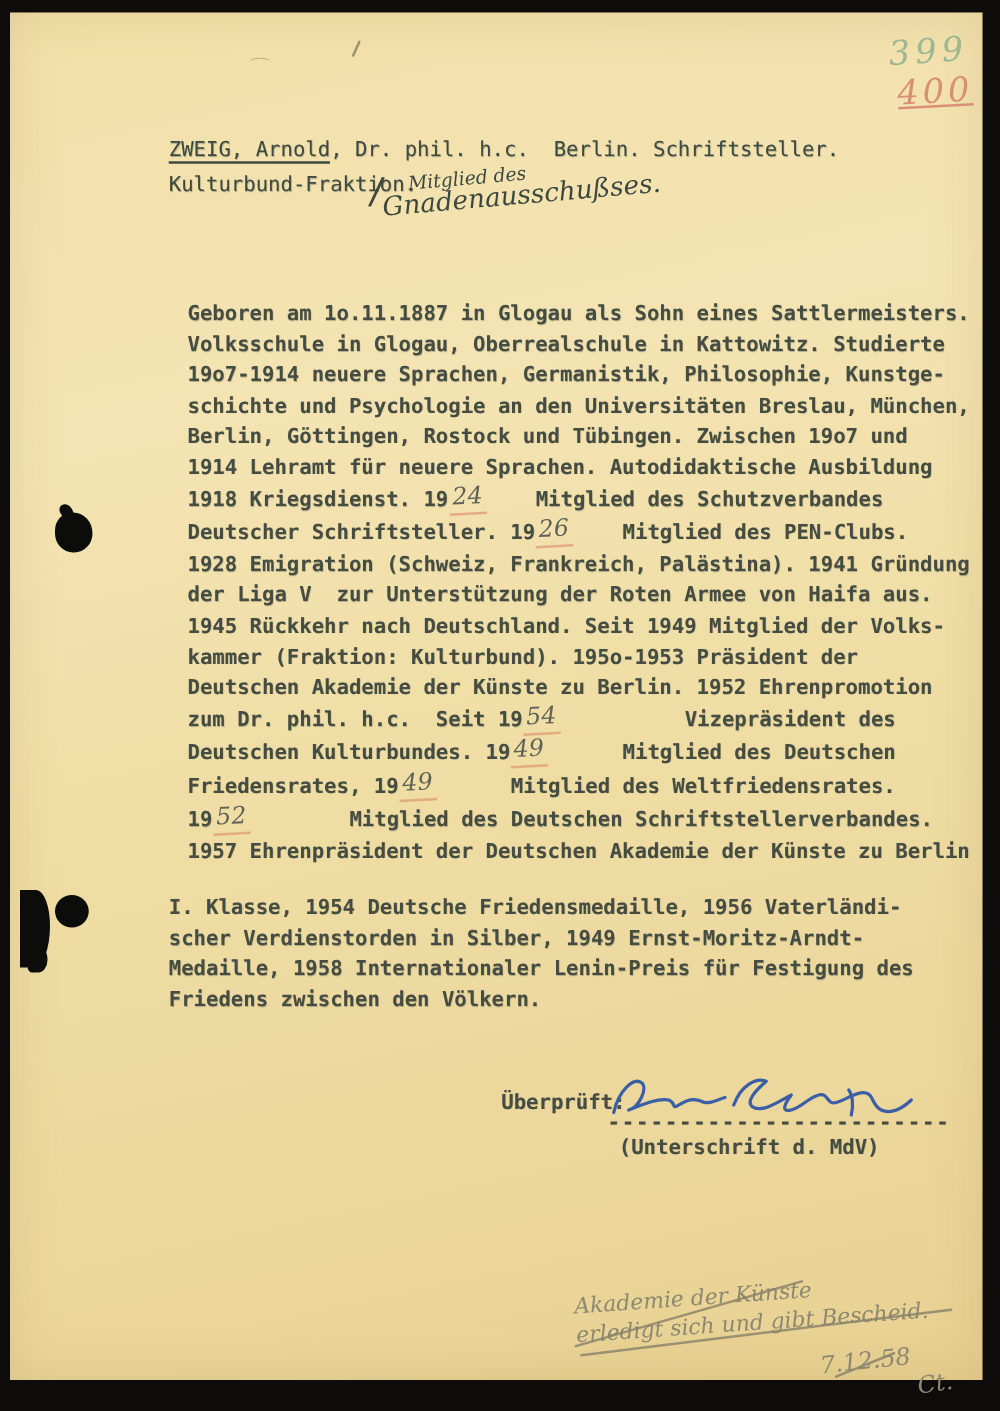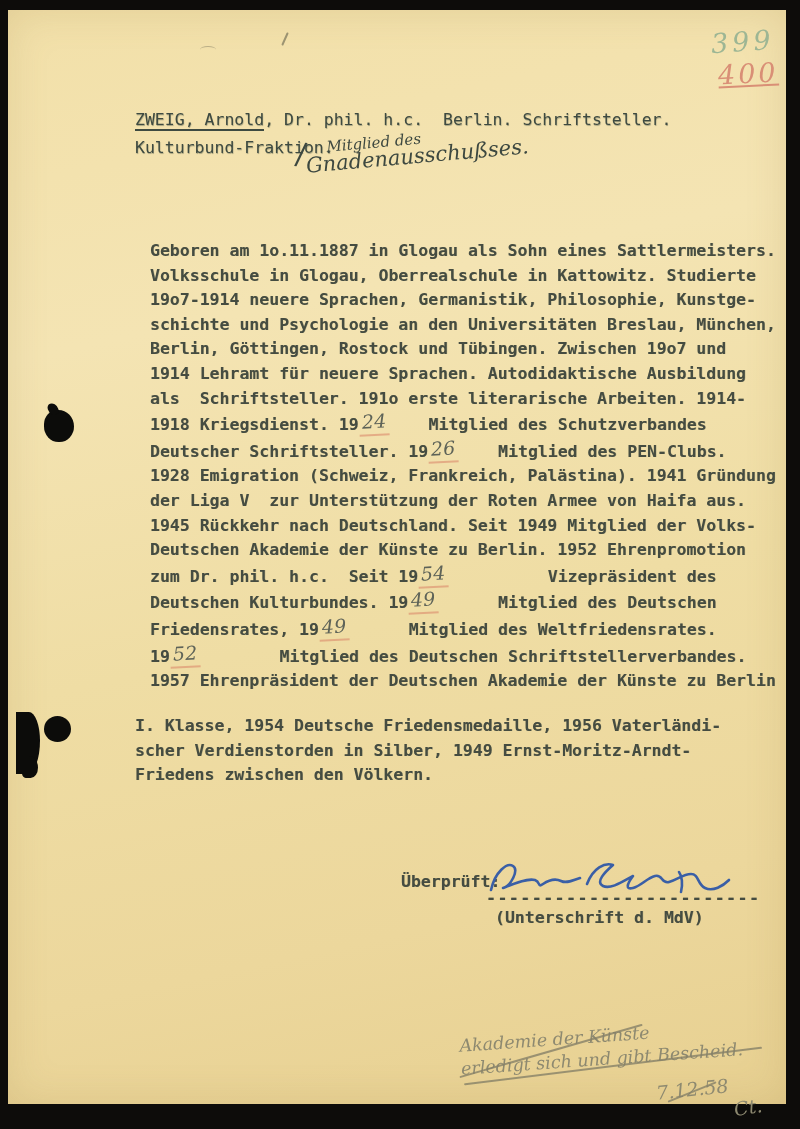--- a/index.html
+++ b/index.html
@@ -83,37 +83,38 @@
       <div class="main">Gnadenausschußses.</div>
     </div>
 
     <div id="para1" style="position:absolute;left:142px;top:229px;">
         <div class="tline"><span class="typed">Geboren am 1o.11.1887 in Glogau als Sohn eines Sattlermeisters.</span></div>
         <div class="tline"><span class="typed">Volksschule in Glogau, Oberrealschule in Kattowitz. Studierte</span></div>
         <div class="tline"><span class="typed">19o7-1914 neuere Sprachen, Germanistik, Philosophie, Kunstge-</span></div>
         <div class="tline"><span class="typed">schichte und Psychologie an den Universitäten Breslau, München,</span></div>
         <div class="tline"><span class="typed">Berlin, Göttingen, Rostock und Tübingen. Zwischen 19o7 und</span></div>
         <div class="tline"><span class="typed">1914 Lehramt für neuere Sprachen. Autodidaktische Ausbildung</span></div>
-        <div class="tline"><span class="typed">als  Schriftsteller. 191o erste literarische Arbeiten. 1914-</span></div>
         <div class="tline"><span class="typed">1918 Kriegsdienst. 19</span><span class="hw">24</span><span class="typed">    Mitglied des Schutzverbandes</span></div>
         <div class="tline"><span class="typed">Deutscher Schriftsteller. 19</span><span class="hw">26</span><span class="typed">    Mitglied des PEN-Clubs.</span></div>
         <div class="tline"><span class="typed">1928 Emigration (Schweiz, Frankreich, Palästina). 1941 Gründung</span></div>
         <div class="tline"><span class="typed">der Liga V  zur Unterstützung der Roten Armee von Haifa aus.</span></div>
         <div class="tline"><span class="typed">1945 Rückkehr nach Deutschland. Seit 1949 Mitglied der Volks-</span></div>
+        <div class="tline"><span class="typed">kammer (Fraktion: Kulturbund). 195o-1953 Präsident der</span></div>
         <div class="tline"><span class="typed">Deutschen Akademie der Künste zu Berlin. 1952 Ehrenpromotion</span></div>
         <div class="tline"><span class="typed">zum Dr. phil. h.c.  Seit 19</span><span class="hw">54</span><span class="typed">          Vizepräsident des</span></div>
         <div class="tline"><span class="typed">Deutschen Kulturbundes. 19</span><span class="hw">49</span><span class="typed">      Mitglied des Deutschen</span></div>
         <div class="tline"><span class="typed">Friedensrates, 19</span><span class="hw">49</span><span class="typed">      Mitglied des Weltfriedensrates.</span></div>
         <div class="tline"><span class="typed">19</span><span class="hw">52</span><span class="typed">        Mitglied des Deutschen Schriftstellerverbandes.</span></div>
         <div class="tline"><span class="typed">1957 Ehrenpräsident der Deutschen Akademie der Künste zu Berlin</span></div>
       </div>
 
     <div id="para2" style="position:absolute;left:127px;top:704px;">
         <div class="tline"><span class="typed">I. Klasse, 1954 Deutsche Friedensmedaille, 1956 Vaterländi-</span></div>
         <div class="tline"><span class="typed">scher Verdienstorden in Silber, 1949 Ernst-Moritz-Arndt-</span></div>
+        <div class="tline"><span class="typed">Medaille, 1958 Internationaler Lenin-Preis für Festigung des</span></div>
         <div class="tline"><span class="typed">Friedens zwischen den Völkern.</span></div>
       </div>
 
     <div class="sig-label tline">Überprüft:</div>
     <svg class="sig-svg" width="250" height="55" viewBox="0 0 250 55">
       <g fill="none" stroke="#3a5fa6" stroke-width="2.6" stroke-linecap="round" stroke-linejoin="round">
         <path d="M8,40 C12,22 24,12 30,16 C36,20 28,36 20,38 C30,34 44,28 52,30 C58,32 54,38 60,34 C66,30 72,28 78,31 C84,34 90,30 97,28"></path>
         <path d="M104,34 C110,18 122,12 130,15 C122,22 112,32 120,36 C128,40 142,30 150,26 C144,34 142,40 150,38 C158,36 164,28 172,26 C180,24 178,34 186,32 C194,30 200,24 208,24 C216,24 214,34 222,38 C230,42 240,36 246,30"></path>
         <path d="M196,22 C199,26 200,34 198,42"></path>
       </g>

